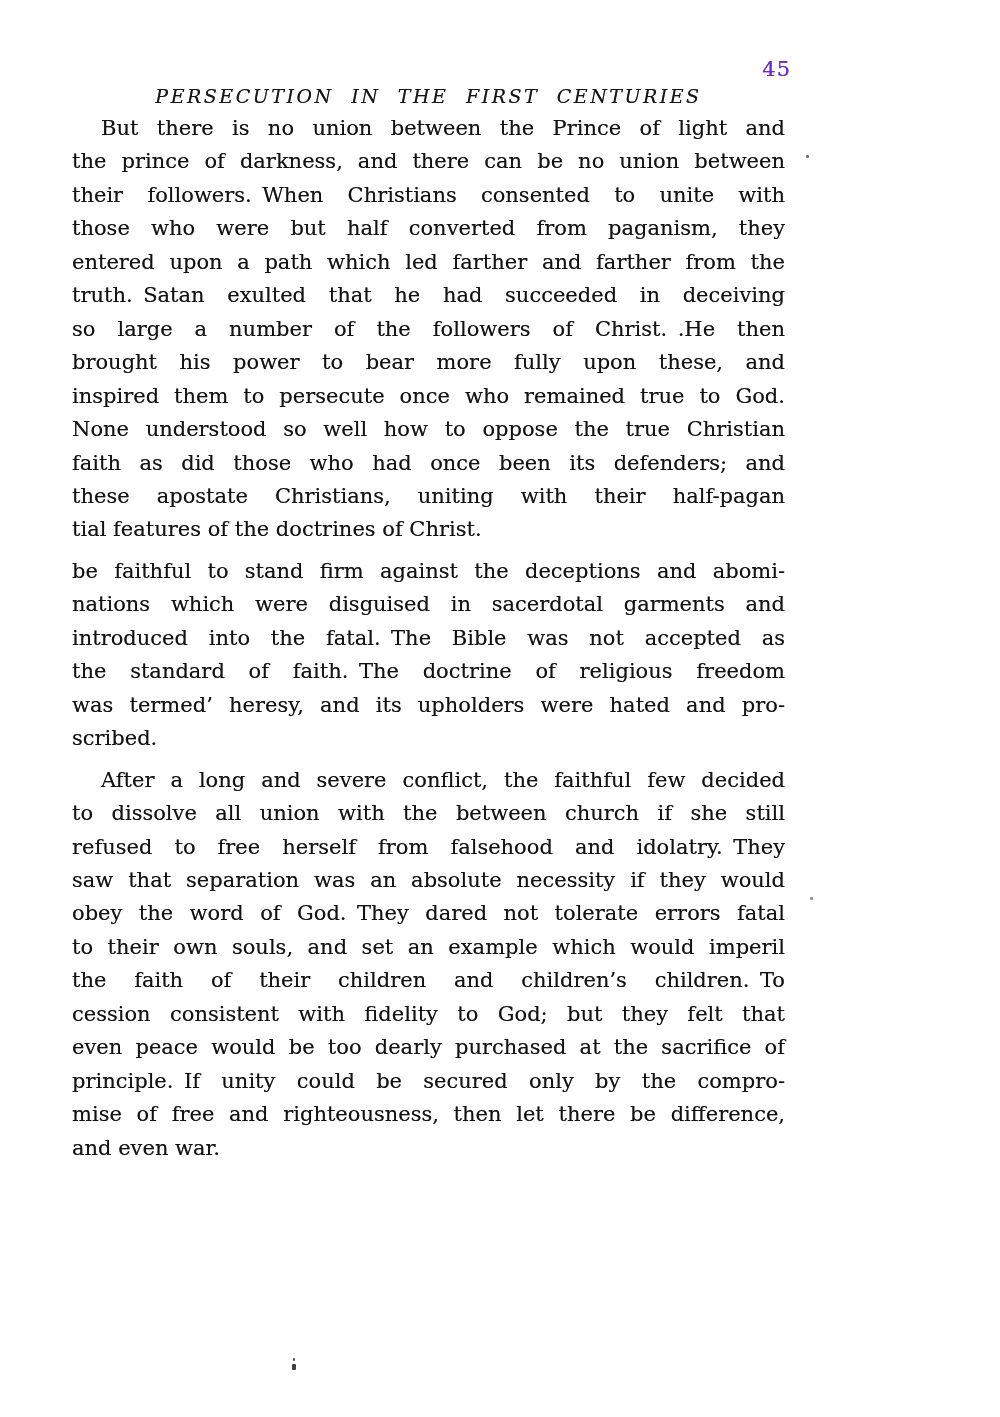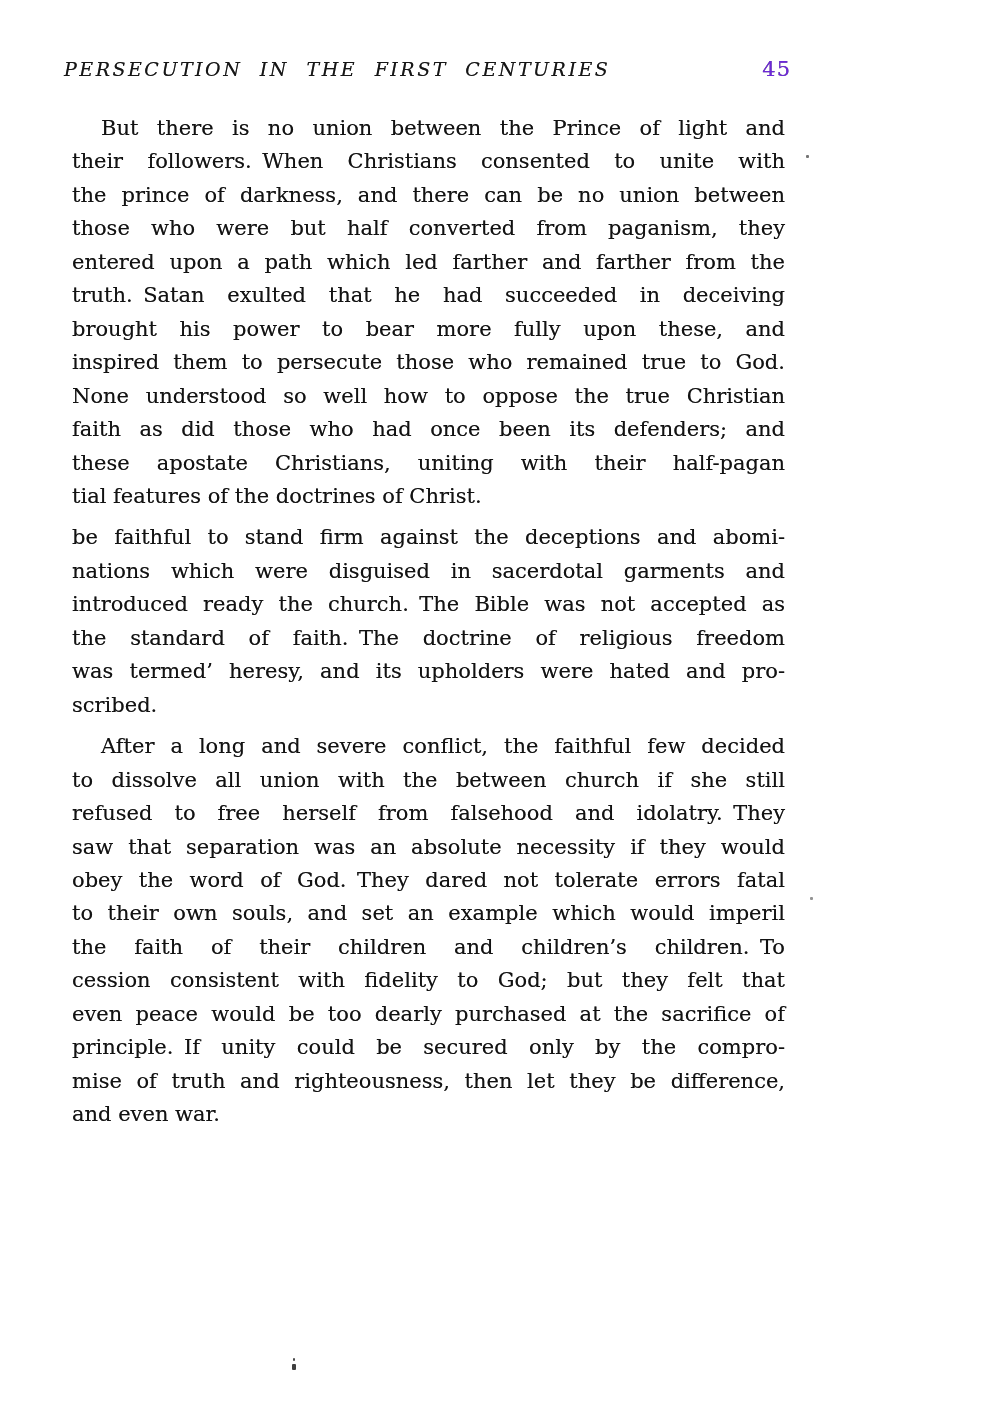--- a/index.html
+++ b/index.html
@@ -17,27 +17,29 @@
     overflow: hidden;
   }
   .running-header {
     position: absolute;
     top: 56px;
     left: 64px;
     width: 729px;
     height: 30px;
   }
   .chapter-title {
+    text-align: center;
     font-style: italic;
     font-size: 19px;
     letter-spacing: 2.5px;
     word-spacing: 9px;
     line-height: 26px;
     color: #161616;
     text-shadow: 0 0 0.5px rgba(0,0,0,0.55);
+    margin-top: 27px;
   }
   .page-number {
     position: absolute;
     right: 2px;
     top: 0;
     font-style: normal;
     font-size: 21px;
     line-height: 26px;
     letter-spacing: 1px;
     color: #6d28d9;
@@ -75,52 +77,53 @@
 
 <div class="page">
   <div class="running-header">
     <div class="chapter-title">PERSECUTION IN THE FIRST CENTURIES</div>
     <div class="page-number">45</div>
   </div>
 
   <div class="page-text">
       <div class="paragraph">
         <div class="line first">But there is no union between the Prince of light and</div>
+        <div class="line">the prince of darkness, and there can be no union between</div>
         <div class="line">their followers. When Christians consented to unite with</div>
-        <div class="line">the prince of darkness, and there can be no union between</div>
         <div class="line">those who were but half converted from paganism, they</div>
         <div class="line">entered upon a path which led farther and farther from the</div>
         <div class="line">truth. Satan exulted that he had succeeded in deceiving</div>
+        <div class="line">so large a number of the followers of Christ. .He then</div>
         <div class="line">brought his power to bear more fully upon these, and</div>
-        <div class="line">inspired them to persecute those who remained true to God.</div>
+        <div class="line">inspired them to persecute once who remained true to God.</div>
         <div class="line">None understood so well how to oppose the true Christian</div>
         <div class="line">faith as did those who had once been its defenders; and</div>
         <div class="line">these apostate Christians, uniting with their half-pagan</div>
         <div class="line final">tial features of the doctrines of Christ.</div>
       </div>
       <div class="paragraph">
         <div class="line">be faithful to stand firm against the deceptions and abomi-</div>
         <div class="line">nations which were disguised in sacerdotal garments and</div>
-        <div class="line">introduced ready the church. The Bible was not accepted as</div>
+        <div class="line">introduced into the fatal. The Bible was not accepted as</div>
         <div class="line">the standard of faith. The doctrine of religious freedom</div>
         <div class="line">was termed’ heresy, and its upholders were hated and pro-</div>
         <div class="line final">scribed.</div>
       </div>
       <div class="paragraph">
         <div class="line first">After a long and severe conflict, the faithful few decided</div>
         <div class="line">to dissolve all union with the between church if she still</div>
         <div class="line">refused to free herself from falsehood and idolatry. They</div>
         <div class="line">saw that separation was an absolute necessity if they would</div>
         <div class="line">obey the word of God. They dared not tolerate errors fatal</div>
         <div class="line">to their own souls, and set an example which would imperil</div>
         <div class="line">the faith of their children and children’s children. To</div>
         <div class="line">cession consistent with fidelity to God; but they felt that</div>
         <div class="line">even peace would be too dearly purchased at the sacrifice of</div>
         <div class="line">principle. If unity could be secured only by the compro-</div>
-        <div class="line">mise of truth and righteousness, then let they be difference,</div>
+        <div class="line">mise of free and righteousness, then let there be difference,</div>
         <div class="line final">and even war.</div>
       </div>
     </div>
 
   <div class="ink-speck speck-a"></div>
   <div class="ink-speck speck-b"></div>
   <div class="ink-speck speck-c"></div>
   <div class="ink-speck speck-d"></div>
 </div>
 

